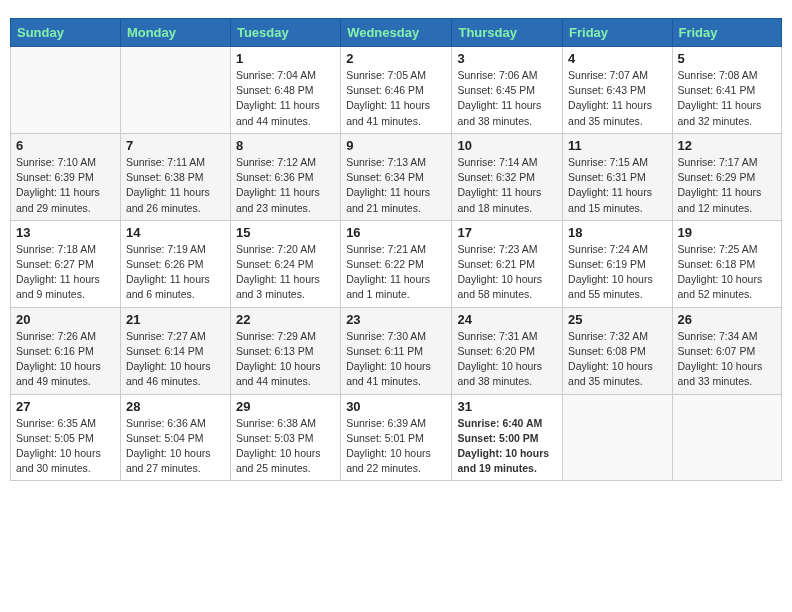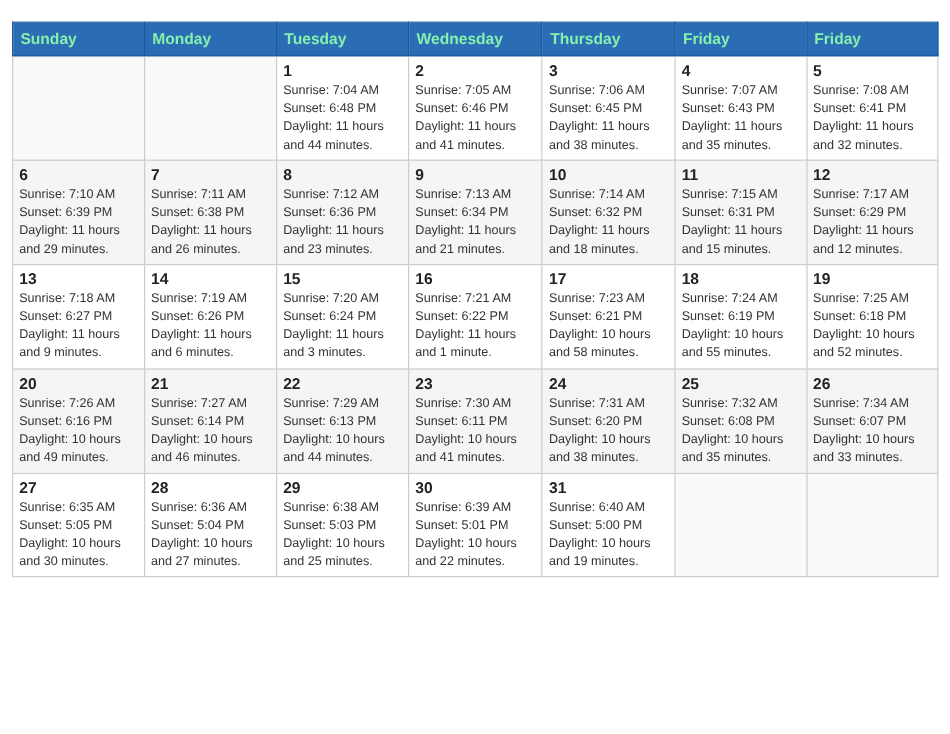--- a/index.html
+++ b/index.html
@@ -307,21 +307,21 @@
 Daylight: 10 hours and 25 minutes.</div>
         </td>
         <td>
           <span class="day-number">30</span>
           <div class="day-info" style="white-space: pre-line;">Sunrise: 6:39 AM
 Sunset: 5:01 PM
 Daylight: 10 hours and 22 minutes.</div>
         </td>
         <td>
           <span class="day-number">31</span>
-          <div class="day-info" style="white-space: pre-line;">Sunrise: 6:40 AM
+          <div class="day-info" style="white-space: pre-line; font-weight: bold;">Sunrise: 6:40 AM
 Sunset: 5:00 PM
 Daylight: 10 hours and 19 minutes.</div>
         </td>
         <td class="empty-cell"></td>
         <td class="empty-cell"></td>
       </tr>
     </tbody>
 </table>
 
 </body></html>

